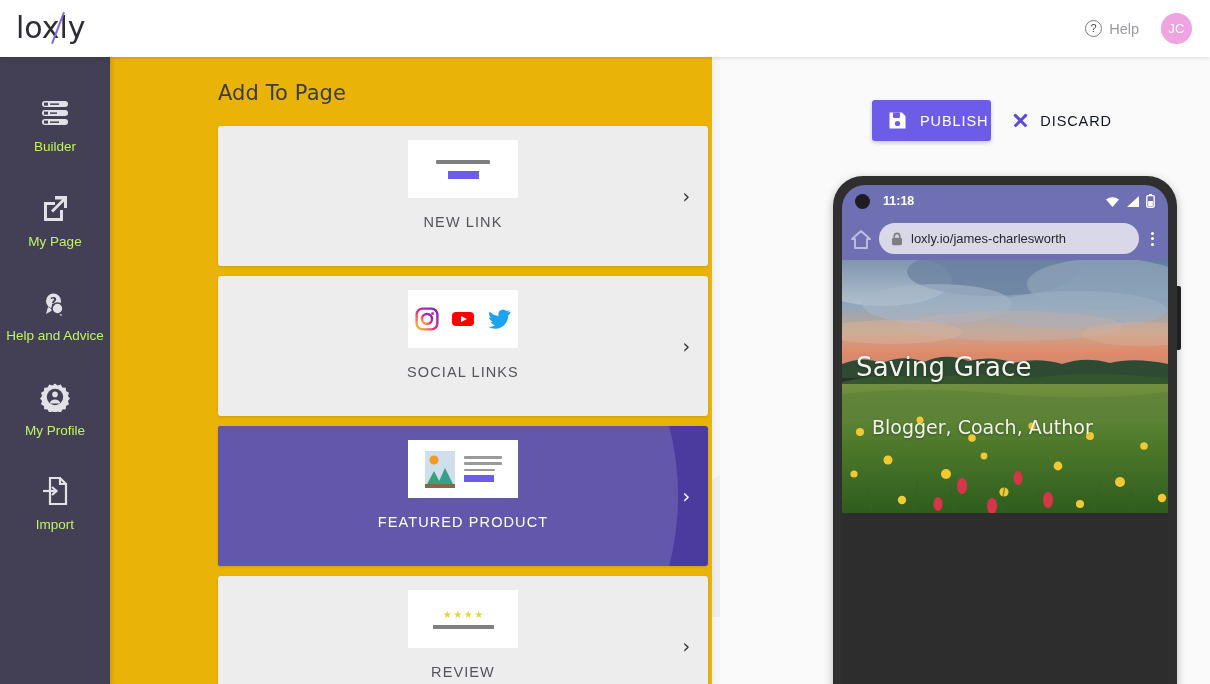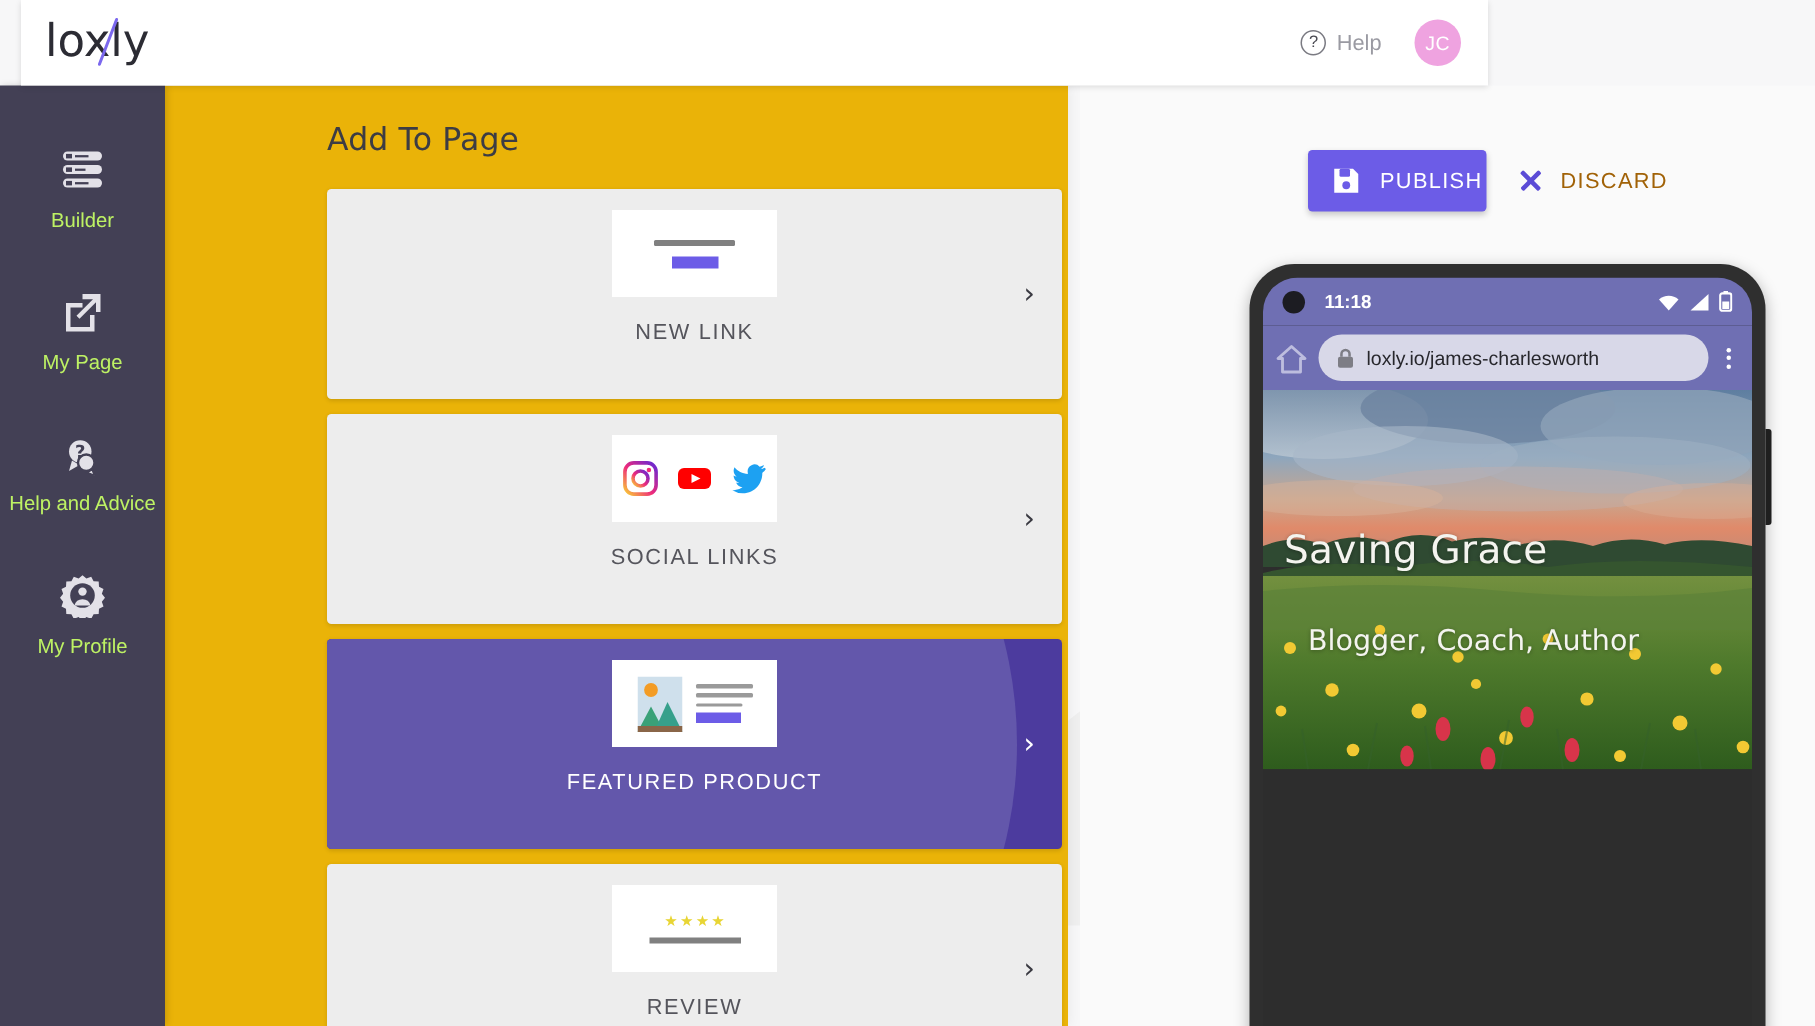--- a/index.html
+++ b/index.html
@@ -6,21 +6,21 @@
   html, body {
     width: 1210px; height: 684px;
     overflow: hidden;
     font-family: "Liberation Sans", sans-serif;
     background: #fafafa;
   }
   #app { position: relative; width: 1210px; height: 684px; background: #f7f7f8; }
 
   
   .header {
-    position: absolute; top: 0; left: 14px; width: 978px; height: 57px;
+    position: absolute; top: 0; left: 0; width: 1210px; height: 57px;
     background: #ffffff; z-index: 30;
     box-shadow: 0 1px 4px rgba(0,0,0,0.13);
     display: flex; align-items: center;
   }
   .logo {
     position: absolute; left: 16px; top: 7px;
     width: 120px; height: 42px;
   }
   .logo-text {
     font-family: "DejaVu Sans", sans-serif;
@@ -144,21 +144,21 @@
   .publish-btn {
     display: flex; align-items: center; gap: 13px;
     background: #6c5ce7; color: #fff; border: none;
     padding: 0 3px 0 16px; height: 41px; border-radius: 3px; cursor: pointer;
     box-shadow: 0 2px 4px rgba(0,0,0,0.2);
     font-size: 14.5px; letter-spacing: .9px; font-family: "Liberation Sans", sans-serif;
   }
   .discard-btn {
     display: flex; align-items: center; gap: 11px;
     background: transparent; border: none; cursor: pointer;
-    color: #a16207; font-size: 14.5px; letter-spacing: .9px;
+    color: #0f172a; font-size: 14.5px; letter-spacing: .9px;
     font-family: "Liberation Sans", sans-serif; padding: 0;
   }
   .xmark {
     position: relative; width: 17px; height: 17px;
   }
   .xmark::before, .xmark::after {
     content: ""; position: absolute; left: 0; top: 7px;
     width: 17px; height: 2.6px; background: #5b4bd6; border-radius: 1px;
   }
   .xmark::before { transform: rotate(45deg); }
@@ -294,20 +294,31 @@
         <svg width="30" height="30" viewBox="0 0 30 30">
           <path d="M15 1.5 l2.6 2.1 3.2-1.1 1.6 3 3.4.2 .2 3.4 3 1.6 -1.1 3.2 2.1 2.6 -2.1 2.6 1.1 3.2 -3 1.6 -.2 3.4 -3.4 .2 -1.6 3 -3.2-1.1 -2.6 2.1 -2.6-2.1 -3.2 1.1 -1.6-3 -3.4-.2 -.2-3.4 -3-1.6 1.1-3.2 -2.1-2.6 2.1-2.6 -1.1-3.2 3-1.6 .2-3.4 3.4-.2 1.6-3 3.2 1.1 Z" fill="#e3e1e8"></path>
           <circle cx="15" cy="15" r="8.2" fill="#434055"></circle>
           <circle cx="15" cy="12.4" r="2.8" fill="#e3e1e8"></circle>
           <path d="M9.6 21.6 a5.6 5.6 0 0 1 10.8 0 Z" fill="#e3e1e8"></path>
         </svg>
       </span>
       <span class="nav-label">My Profile</span>
     </div>
 
+    <div class="nav-item">
+      <span class="nav-ico">
+        <svg width="28" height="30" viewBox="0 0 28 30">
+          <path d="M9 2 H19 L25 8 V28 H9 Z" fill="none" stroke="#e3e1e8" stroke-width="2.2"></path>
+          <path d="M19 2 V8 H25" fill="none" stroke="#e3e1e8" stroke-width="2.2"></path>
+          <path d="M2 15 H15" stroke="#e3e1e8" stroke-width="2.2" fill="none"></path>
+          <path d="M11 11 L15.5 15 L11 19" stroke="#e3e1e8" stroke-width="2.2" fill="none"></path>
+        </svg>
+      </span>
+      <span class="nav-label">Import</span>
+    </div>
   </div>
 
   <div class="panel-wrap">
 
     <svg class="bg-shapes" width="610" height="627" viewBox="0 0 610 627">
       <polygon points="0,340 120,172 320,340 320,627 0,627" fill="#eeeeee" opacity="0.95"></polygon>
       <polygon points="600,425 670,370 790,560 600,560" fill="#efefef"></polygon>
     </svg>
 
     <div class="panel">

